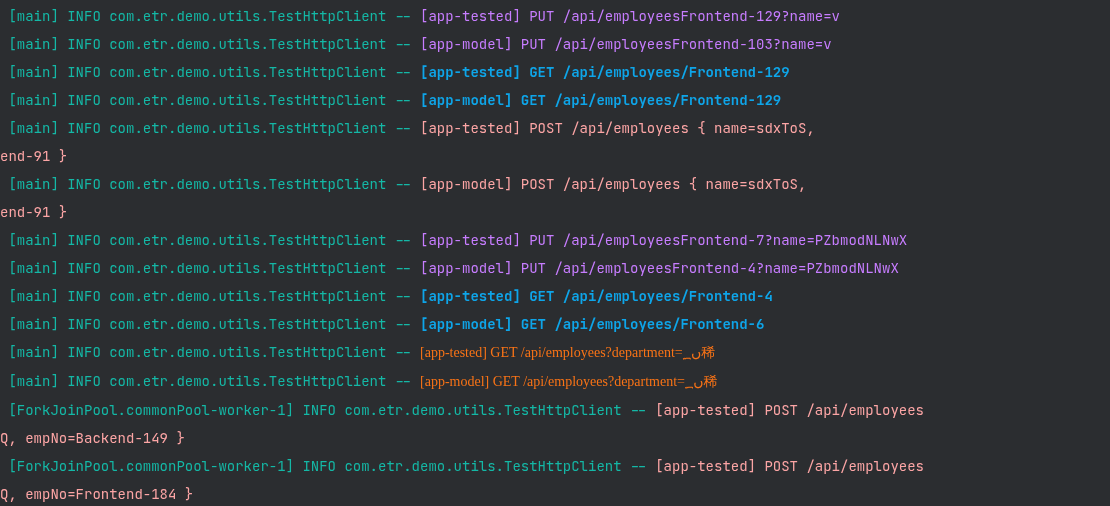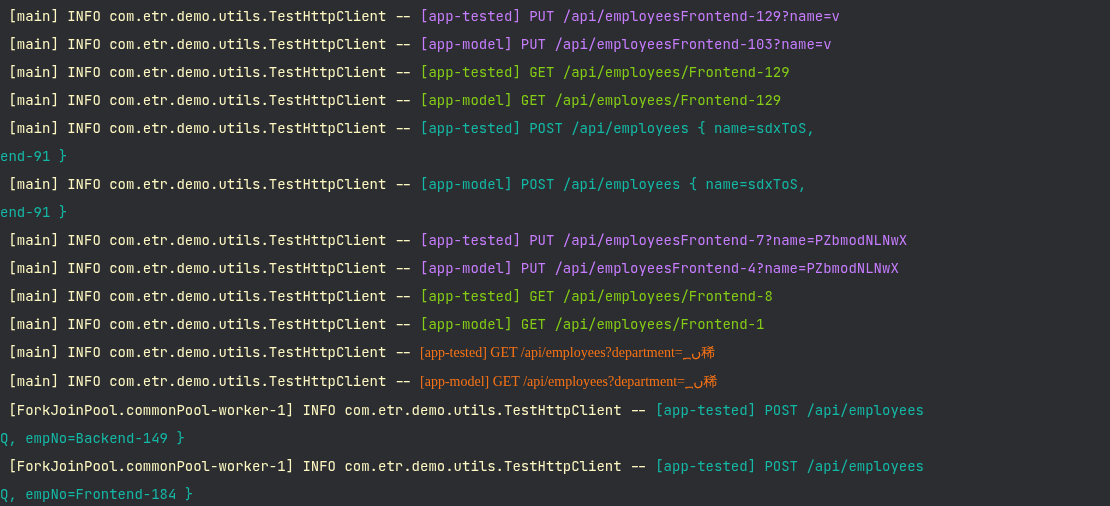--- a/index.html
+++ b/index.html
@@ -14,40 +14,40 @@
     margin: 0;
     padding: 2px 0 0 0;
     font-family: "JetBrains Mono", "Fira Code", Consolas, "DejaVu Sans Mono", monospace;
     font-size: 14px;
     line-height: 28.0px;
     color: #bcbec4;
     white-space: pre-wrap;
     word-break: break-all;
     letter-spacing: 0;
   }
-  .gray   { color: #fef9c3; }
+  .gray   { color: #14b8a6; }
   .purple { color: #c77dff; }
-  .yellow { color: #84cc16; }
-  .teal   { color: #14b8a6; }
+  .yellow { color: #0ea5e9; font-weight: bold; }
+  .teal   { color: #fca5a5; }
   .blue   { color: #f97316; font-family: Liberation Serif, serif; }
 </style>
 </head>
 <body>
 
 <pre class="log" id="log"><span class="gray"> [main] INFO com.etr.demo.utils.TestHttpClient -- </span><span class="purple">[app-tested] PUT /api/employeesFrontend-129?name=v</span>
 <span class="gray"> [main] INFO com.etr.demo.utils.TestHttpClient -- </span><span class="purple">[app-model] PUT /api/employeesFrontend-103?name=v</span>
 <span class="gray"> [main] INFO com.etr.demo.utils.TestHttpClient -- </span><span class="yellow">[app-tested] GET /api/employees/Frontend-129</span>
 <span class="gray"> [main] INFO com.etr.demo.utils.TestHttpClient -- </span><span class="yellow">[app-model] GET /api/employees/Frontend-129</span>
 <span class="gray"> [main] INFO com.etr.demo.utils.TestHttpClient -- </span><span class="teal">[app-tested] POST /api/employees { name=sdxToS, </span>
 <span class="teal">end-91 }</span>
 <span class="gray"> [main] INFO com.etr.demo.utils.TestHttpClient -- </span><span class="teal">[app-model] POST /api/employees { name=sdxToS, </span>
 <span class="teal">end-91 }</span>
 <span class="gray"> [main] INFO com.etr.demo.utils.TestHttpClient -- </span><span class="purple">[app-tested] PUT /api/employeesFrontend-7?name=PZbmodNLNwX</span>
 <span class="gray"> [main] INFO com.etr.demo.utils.TestHttpClient -- </span><span class="purple">[app-model] PUT /api/employeesFrontend-4?name=PZbmodNLNwX</span>
-<span class="gray"> [main] INFO com.etr.demo.utils.TestHttpClient -- </span><span class="yellow">[app-tested] GET /api/employees/Frontend-8</span>
-<span class="gray"> [main] INFO com.etr.demo.utils.TestHttpClient -- </span><span class="yellow">[app-model] GET /api/employees/Frontend-1</span>
+<span class="gray"> [main] INFO com.etr.demo.utils.TestHttpClient -- </span><span class="yellow">[app-tested] GET /api/employees/Frontend-4</span>
+<span class="gray"> [main] INFO com.etr.demo.utils.TestHttpClient -- </span><span class="yellow">[app-model] GET /api/employees/Frontend-6</span>
 <span class="gray"> [main] INFO com.etr.demo.utils.TestHttpClient -- </span><span class="blue">[app-tested] GET /api/employees?department=ں؁稀</span>
 <span class="gray"> [main] INFO com.etr.demo.utils.TestHttpClient -- </span><span class="blue">[app-model] GET /api/employees?department=ں؁稀</span>
 <span class="gray"> [ForkJoinPool.commonPool-worker-1] INFO com.etr.demo.utils.TestHttpClient -- </span><span class="teal">[app-tested] POST /api/employees </span>
 <span class="teal">Q, empNo=Backend-149 }</span>
 <span class="gray"> [ForkJoinPool.commonPool-worker-1] INFO com.etr.demo.utils.TestHttpClient -- </span><span class="teal">[app-tested] POST /api/employees </span>
 <span class="teal">Q, empNo=Frontend-184 }</span>
 </pre>
 
 </body></html>

